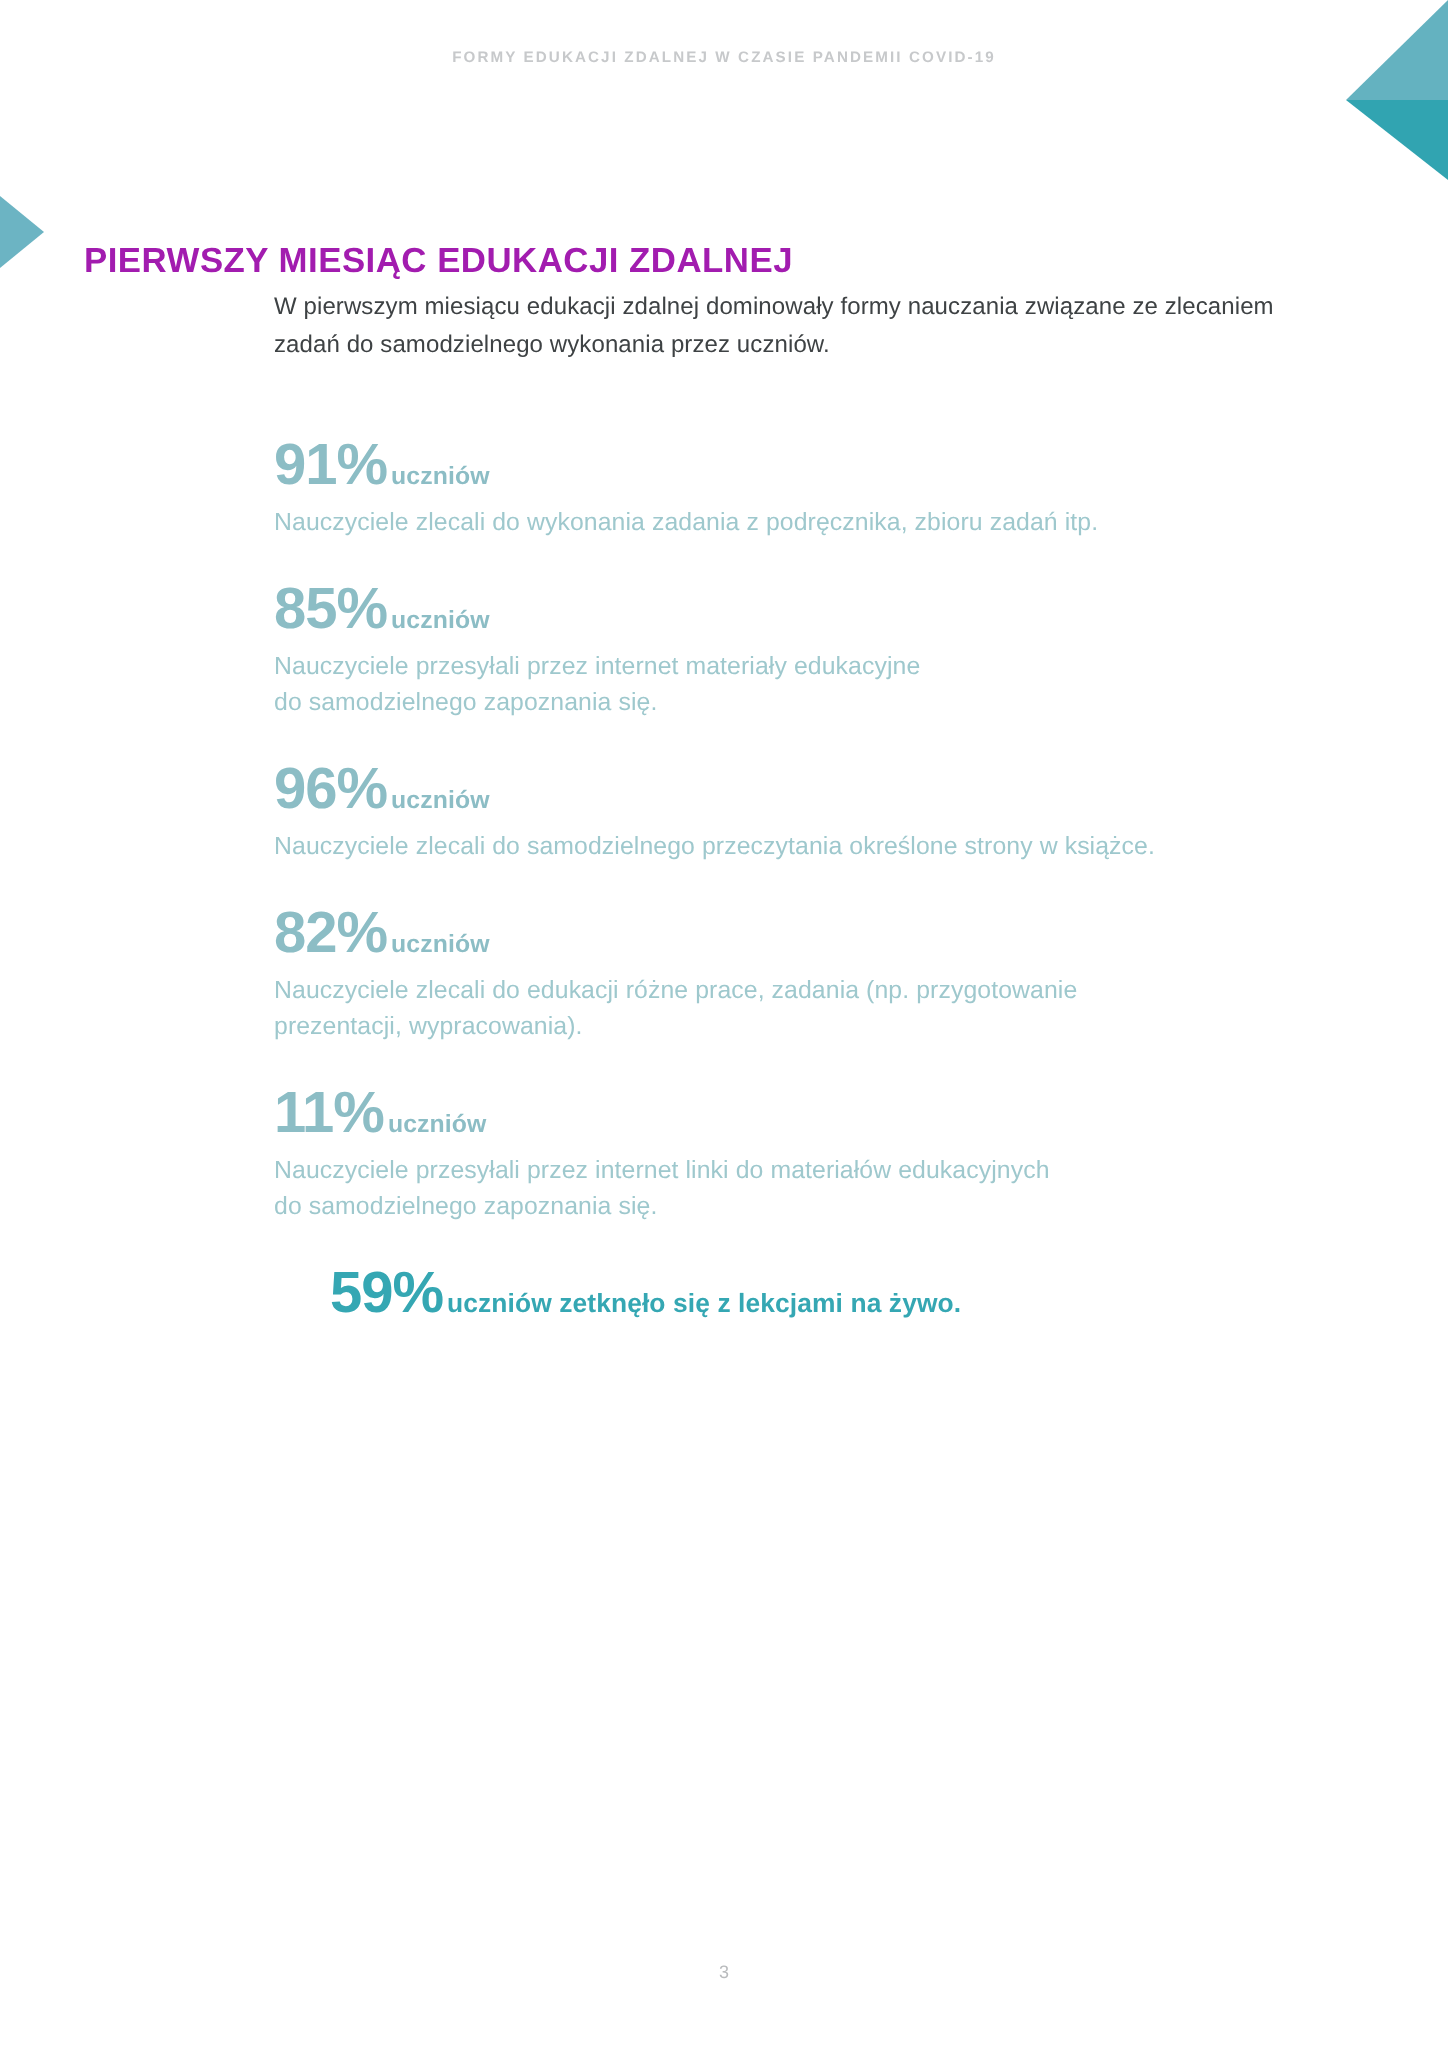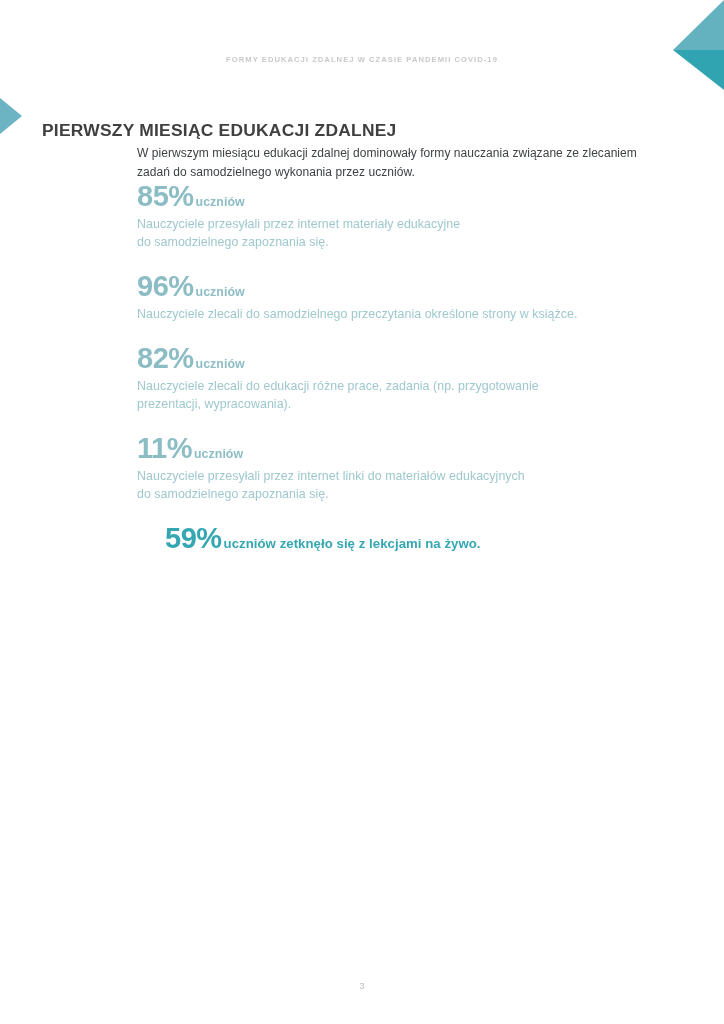--- a/index.html
+++ b/index.html
@@ -22,37 +22,37 @@
   .deco-tri-left{
     position:absolute;
     left:0;top:98px;
     width:22px;height:36px;
     pointer-events:none;
   }
 
   
   .running-header{
     position:absolute;
-    top:55px;left:0;right:0;
+    top:24px;left:0;right:0;
     text-align:center;
     font-size:7.6px;
     font-weight:700;
     letter-spacing:1.05px;
     color:#c7c9cb;
     white-space:nowrap;
   }
 
   
   .section-heading{
     position:absolute;
     top:108px;left:42px;
     font-size:17.4px;
     font-weight:700;
     letter-spacing:0.25px;
-    color:#404040;
+    color:#a21caf;
     white-space:nowrap;
   }
 
   
   .content{
     position:absolute;
     left:137px;top:144px;
     width:530px;
   }
 
@@ -135,20 +135,26 @@
 <div class="running-header">FORMY EDUKACJI ZDALNEJ W CZASIE PANDEMII COVID-19</div>
 
 <h1 class="section-heading">PIERWSZY MIESIĄC EDUKACJI ZDALNEJ</h1>
 
 <main class="content">
 
   <p class="intro">W pierwszym miesiącu edukacji zdalnej dominowały formy nauczania związane ze zlecaniem zadań do samodzielnego wykonania przez uczniów.</p>
 
   <ul class="stats">
 
+    <li class="stat" style="margin-top:37px;">
+      <span class="stat-headline">
+        <span class="stat-pct">91%</span><span class="stat-unit">uczniów</span>
+      </span>
+      <span class="stat-desc">Nauczyciele zlecali do wykonania zadania z podręcznika, zbioru zadań itp.</span>
+    </li>
 
     <li class="stat">
       <span class="stat-headline">
         <span class="stat-pct">85%</span><span class="stat-unit">uczniów</span>
       </span>
       <span class="stat-desc">Nauczyciele przesyłali przez internet materiały edukacyjne
 do samodzielnego zapoznania się.</span>
     </li>
 
     <li class="stat">

